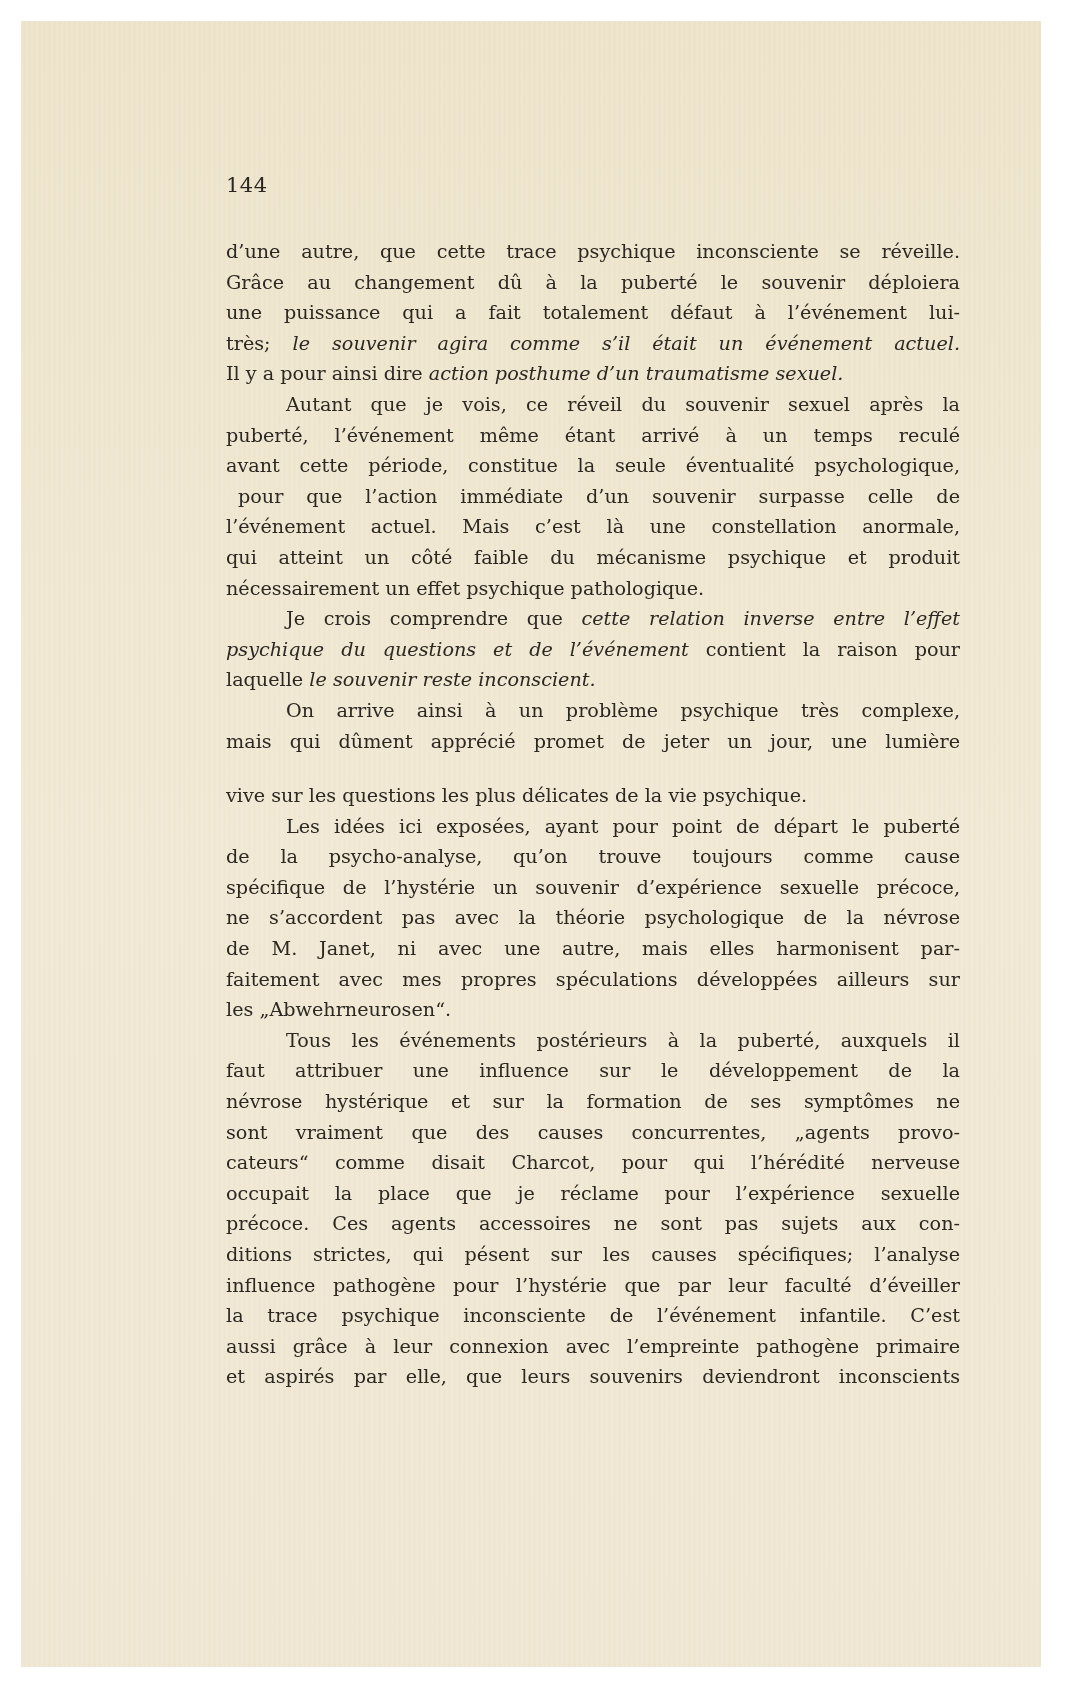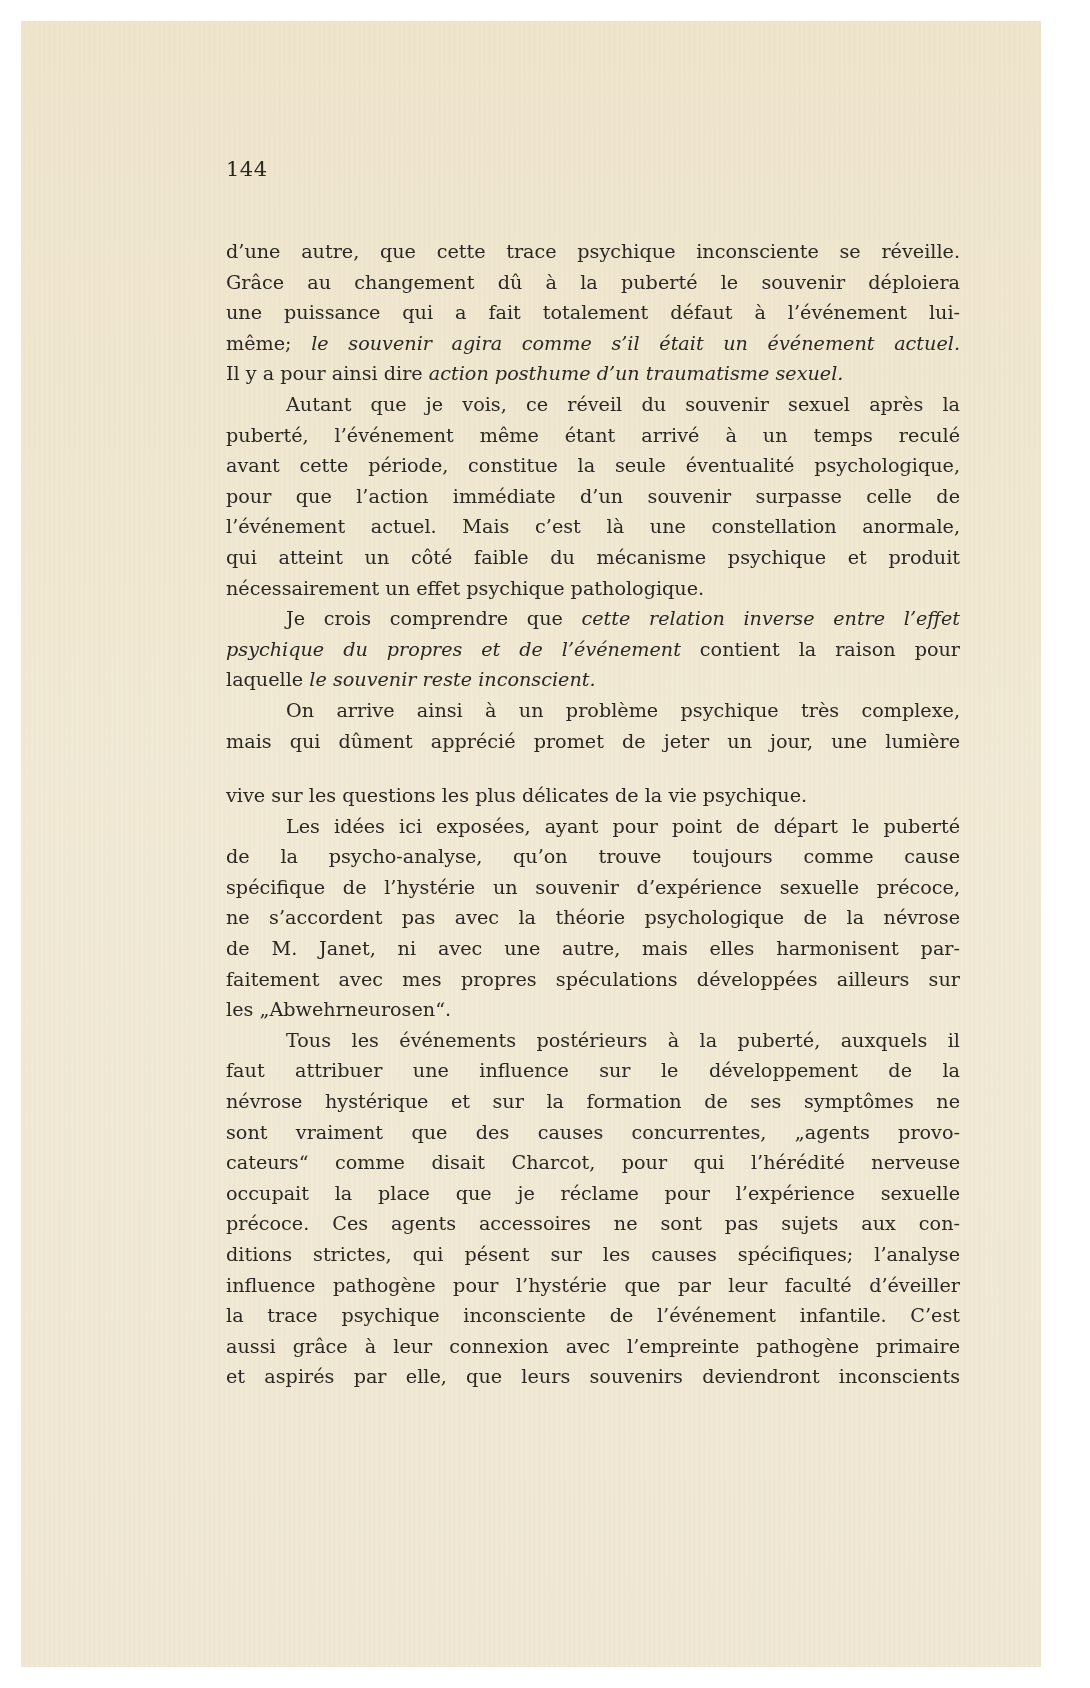--- a/index.html
+++ b/index.html
@@ -5,21 +5,21 @@
   html, body { margin: 0; padding: 0; background: #ffffff; }
   body { width: 1090px; height: 1688px; position: relative; overflow: hidden; }
   .page {
     position: absolute; left: 21px; top: 21px; width: 1020px; height: 1646px;
     background: #efe6cf;
     background-image:
       repeating-linear-gradient(90deg, rgba(255,255,255,0.05) 0px, rgba(255,255,255,0.05) 2px, rgba(0,0,0,0.012) 3px, rgba(0,0,0,0) 5px),
       linear-gradient(180deg, #eee4cb 0%, #f1e9d4 50%, #efe7d2 100%);
   }
   .page-number {
-    position: absolute; left: 205px; top: 136px;
+    position: absolute; left: 205px; top: 152px;
     font-family: "DejaVu Serif", serif; font-size: 21px; color: #2a2622;
     letter-spacing: 0.5px;
   }
   .text-block {
     position: absolute; left: 205px; top: 216px; width: 734px;
     font-family: "DejaVu Serif", serif; font-size: 19.2px; color: #2b2723;
     line-height: 30.6px;
   }
   .line {
     display: block; white-space: nowrap; text-align: justify;
@@ -31,31 +31,31 @@
 </style>
 </head>
 <body>
 
 <div class="page">
   <div class="page-number">144</div>
   <div class="text-block" id="text-block">
       <span class="line" style="display: block;"><span>d’une autre, que cette trace psychique inconsciente se réveille.</span></span>
       <span class="line" style="display: block;"><span>Grâce au changement dû à la puberté le souvenir déploiera</span></span>
       <span class="line" style="display: block;"><span>une puissance qui a fait totalement défaut à l’événement lui-</span></span>
-      <span class="line" style="display: block;"><span>même; </span><span class="it">le souvenir agira comme s’il était un événement actuel.</span></span>
+      <span class="line" style="display: block;"><span>très; </span><span class="it">le souvenir agira comme s’il était un événement actuel.</span></span>
       <span class="line last" style="display: block;"><span>Il y a pour ainsi dire </span><span class="it">action posthume d’un traumatisme sexuel.</span></span>
       <span class="line indent" style="display: block;"><span>Autant que je vois, ce réveil du souvenir sexuel après la</span></span>
       <span class="line" style="display: block;"><span>puberté, l’événement même étant arrivé à un temps reculé</span></span>
       <span class="line" style="display: block;"><span>avant cette période, constitue la seule éventualité psychologique,</span></span>
-      <span class="line" style="display: block;"><span>pour que l’action immédiate d’un souvenir surpasse celle de</span></span>
+      <span class="line" style="display: block; margin-left: 12px;"><span>pour que l’action immédiate d’un souvenir surpasse celle de</span></span>
       <span class="line" style="display: block;"><span>l’événement actuel. Mais c’est là une constellation anormale,</span></span>
       <span class="line" style="display: block;"><span>qui atteint un côté faible du mécanisme psychique et produit</span></span>
       <span class="line last" style="display: block;"><span>nécessairement un effet psychique pathologique.</span></span>
       <span class="line indent" style="display: block;"><span>Je crois comprendre que </span><span class="it">cette relation inverse entre l’effet</span></span>
-      <span class="line" style="display: block;"><span class="it">psychique du propres et de l’événement</span><span> contient la raison pour</span></span>
+      <span class="line" style="display: block;"><span class="it">psychique du questions et de l’événement</span><span> contient la raison pour</span></span>
       <span class="line last" style="display: block;"><span>laquelle </span><span class="it">le souvenir reste inconscient.</span></span>
       <span class="line indent" style="display: block;"><span>On arrive ainsi à un problème psychique très complexe,</span></span>
       <span class="line" style="display: block;"><span>mais qui dûment apprécié promet de jeter un jour, une lumière</span></span>
       <span class="line last" style="display: block; margin-top: 24px;"><span>vive sur les questions les plus délicates de la vie psychique.</span></span>
       <span class="line indent" style="display: block;"><span>Les idées ici exposées, ayant pour point de départ le puberté</span></span>
       <span class="line" style="display: block;"><span>de la psycho-analyse, qu’on trouve toujours comme cause</span></span>
       <span class="line" style="display: block;"><span>spécifique de l’hystérie un souvenir d’expérience sexuelle précoce,</span></span>
       <span class="line" style="display: block;"><span>ne s’accordent pas avec la théorie psychologique de la névrose</span></span>
       <span class="line" style="display: block;"><span>de M. Janet, ni avec une autre, mais elles harmonisent par-</span></span>
       <span class="line" style="display: block;"><span>faitement avec mes propres spéculations développées ailleurs sur</span></span>

